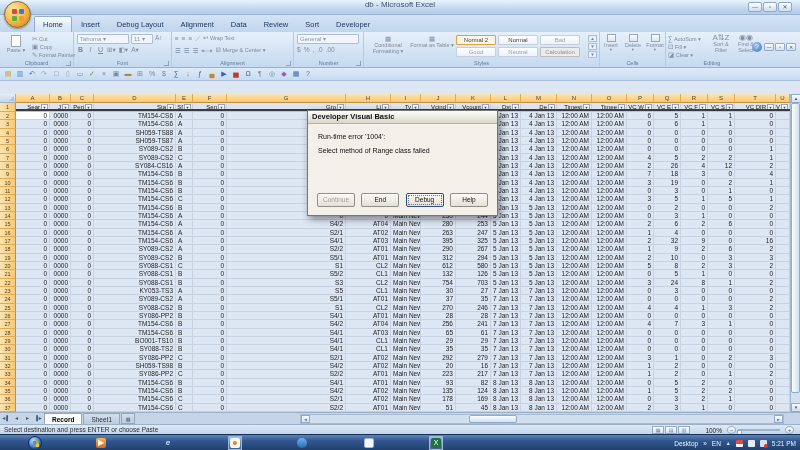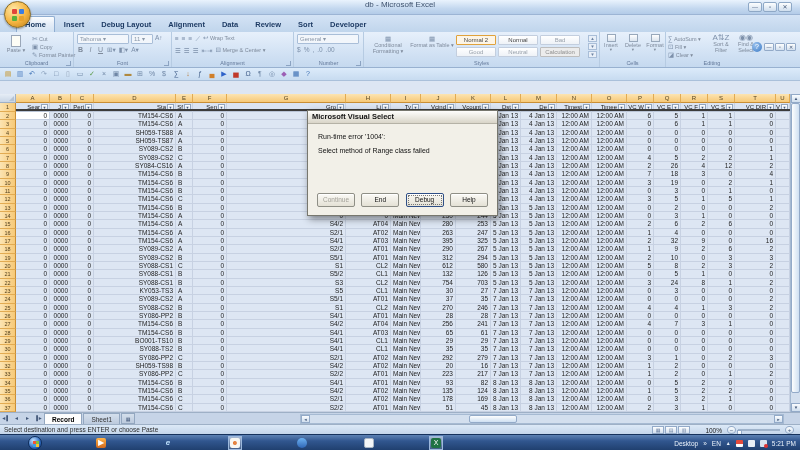--- a/index.html
+++ b/index.html
@@ -20,21 +20,21 @@
     border:1px solid #8a6a20;box-shadow:0 1px 2px rgba(0,0,0,.35);}
   #orb .flower{position:absolute;left:7px;top:7px;width:12px;height:12px;}
   #orb .flower i{position:absolute;width:5px;height:5px;border-radius:1px;}
   #orb .flower i:nth-child(1){left:0;top:0;background:#e2453a;}
   #orb .flower i:nth-child(2){right:0;top:0;background:#3a7de2;}
   #orb .flower i:nth-child(3){left:0;bottom:0;background:#58b23c;}
   #orb .flower i:nth-child(4){right:0;bottom:0;background:#e8a22b;}
 
   
   #tabrow{position:absolute;left:0;top:15px;width:800px;height:17px;
-    background:linear-gradient(#d4e3f5,#c0d5ec);display:flex;align-items:flex-end;padding-left:16px;font-weight:bold;}
+    background:linear-gradient(#d4e3f5,#c0d5ec);display:flex;align-items:flex-end;padding-left:34px;}
   .rtab{font-size:7.5px;color:#1d3least;color:#1d3a63;padding:3px 8px 3px;margin-right:1px;}
   .rtab.active{background:linear-gradient(#fbfdff,#e6eef8 45%,#d3e2f2);
     border:1px solid #8fadd1;border-bottom:none;border-radius:2px 2px 0 0;color:#17365d;}
 
   
   #ribbon{position:absolute;left:0;top:32px;width:800px;height:36px;
     background:linear-gradient(#e7f0fb,#d2e2f4 60%,#c5d9ef);border-bottom:1px solid #98b1d0;display:flex;}
   .rgroup{position:relative;height:100%;border-right:1px solid #b6cbe2;flex-shrink:0;}
   .glabel{position:absolute;bottom:1px;left:0;right:0;text-align:center;
     font-size:5.5px;color:#63799a;}
@@ -1389,21 +1389,21 @@
     </div>
   <div id="marquee"></div>
 
   <div id="vscroll">
     <div class="varrow">▲</div>
     <div id="vthumb"></div>
     <div class="varrow down">▼</div>
   </div>
 
   <div id="dialog">
-    <div id="dialog-title">Microsoft Visual Select</div>
+    <div id="dialog-title">Developer Visual Basic</div>
     <div id="dialog-msg1">Run-time error '1004':</div>
     <div id="dialog-msg2">Select method of Range class failed</div>
     <div id="dialog-buttons">
         <div class="dlgbtn disabled">Continue</div>
         <div class="dlgbtn normal">End</div>
         <div class="dlgbtn default">Debug</div>
         <div class="dlgbtn normal">Help</div>
       </div>
   </div>
 

